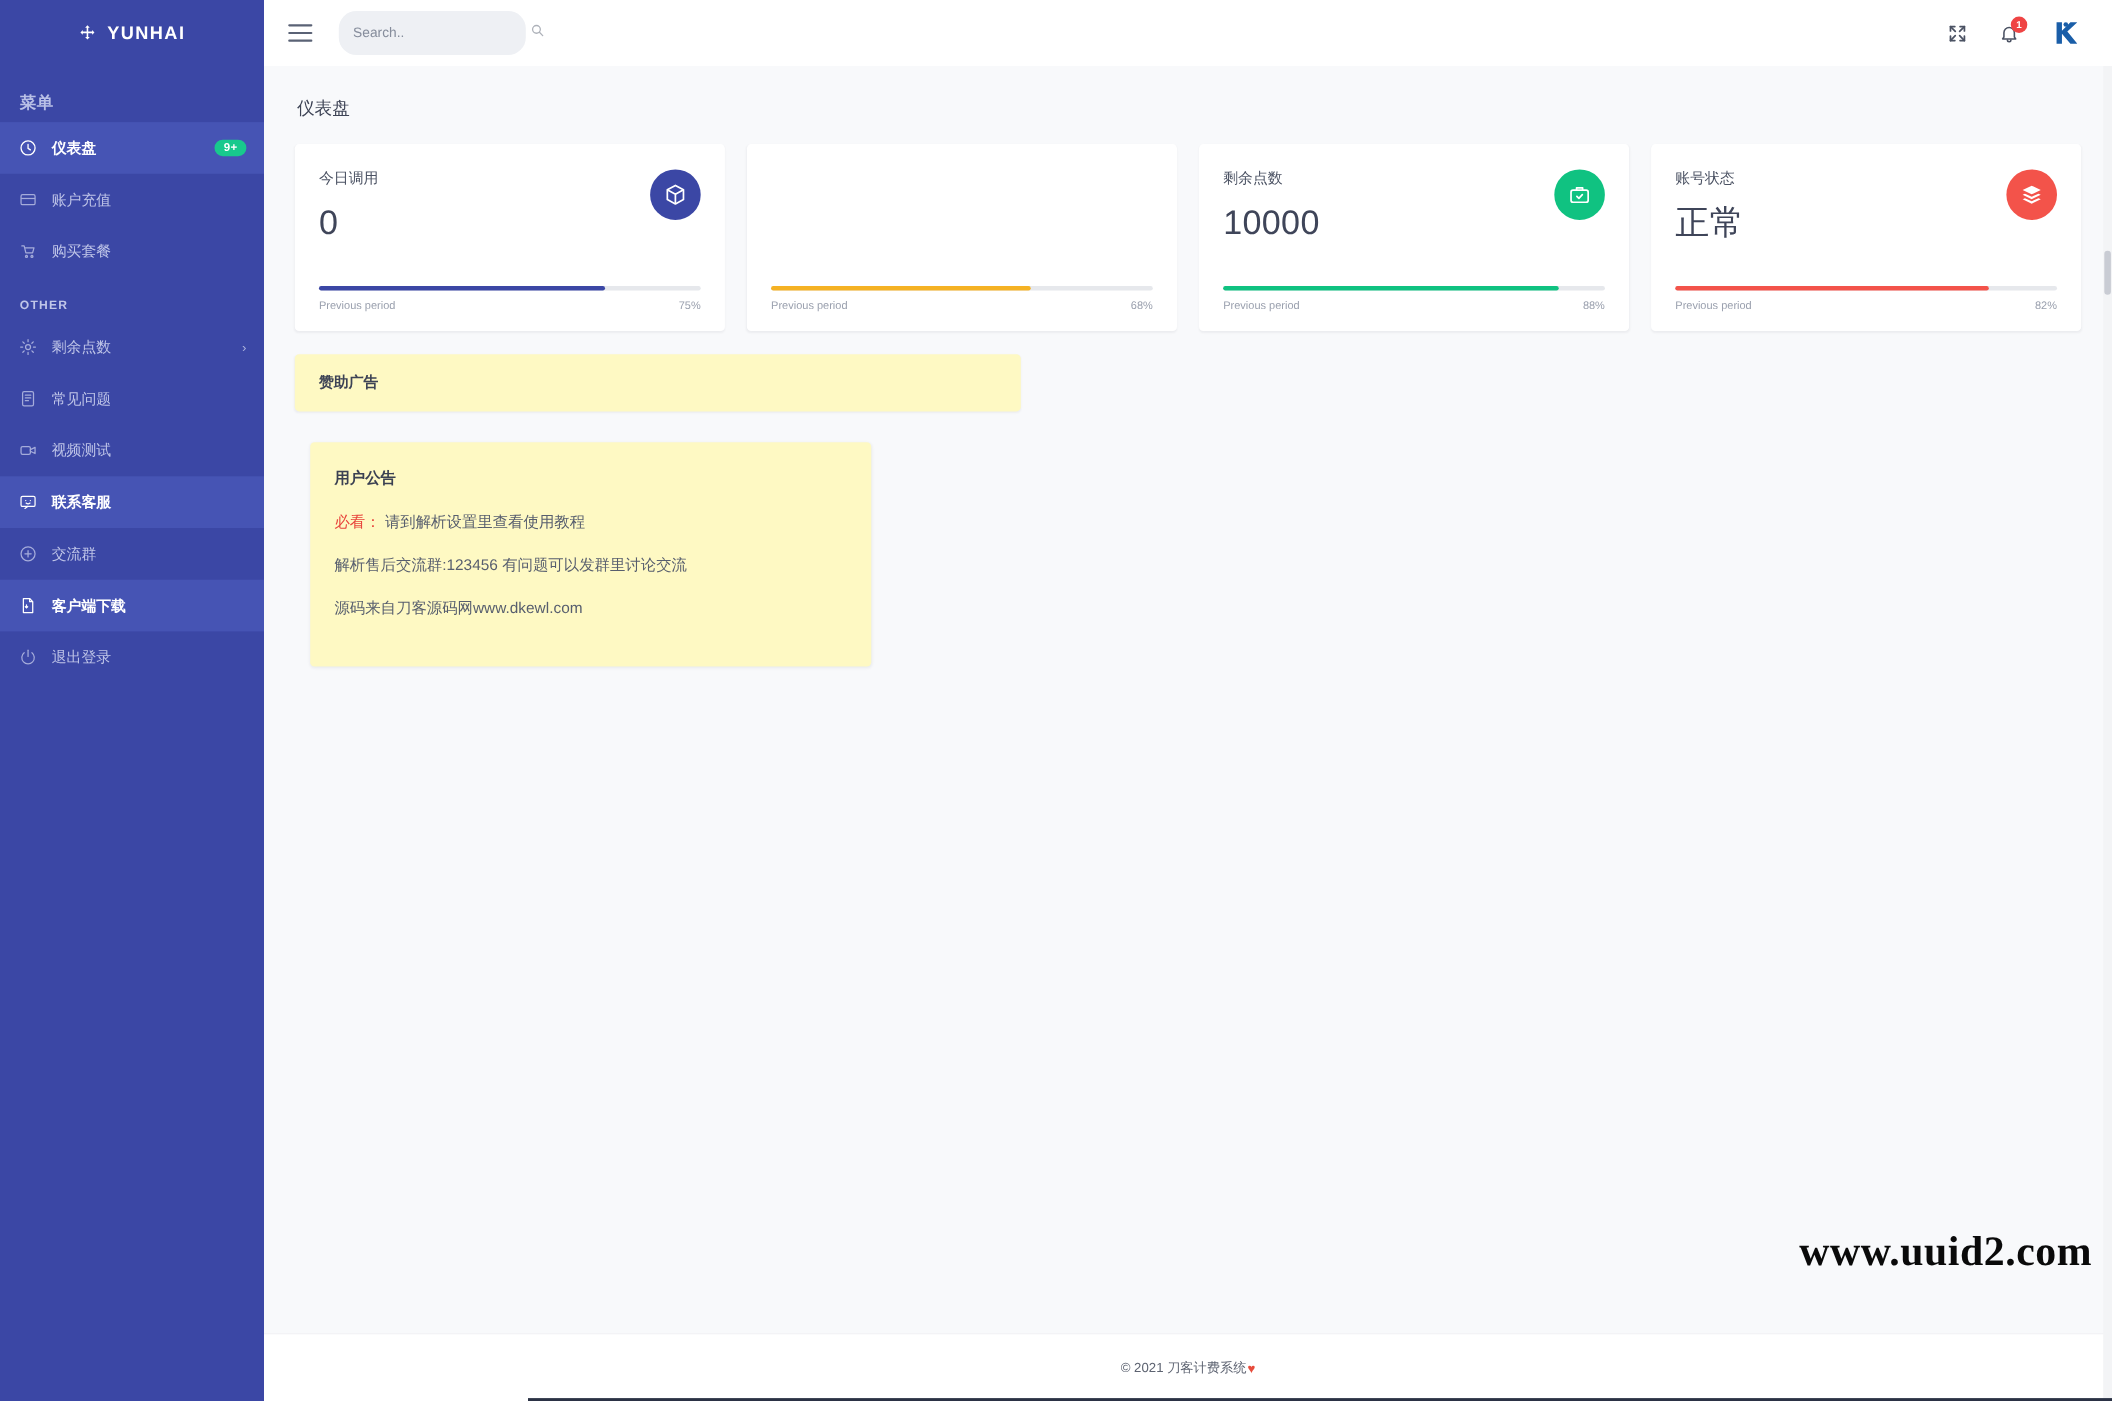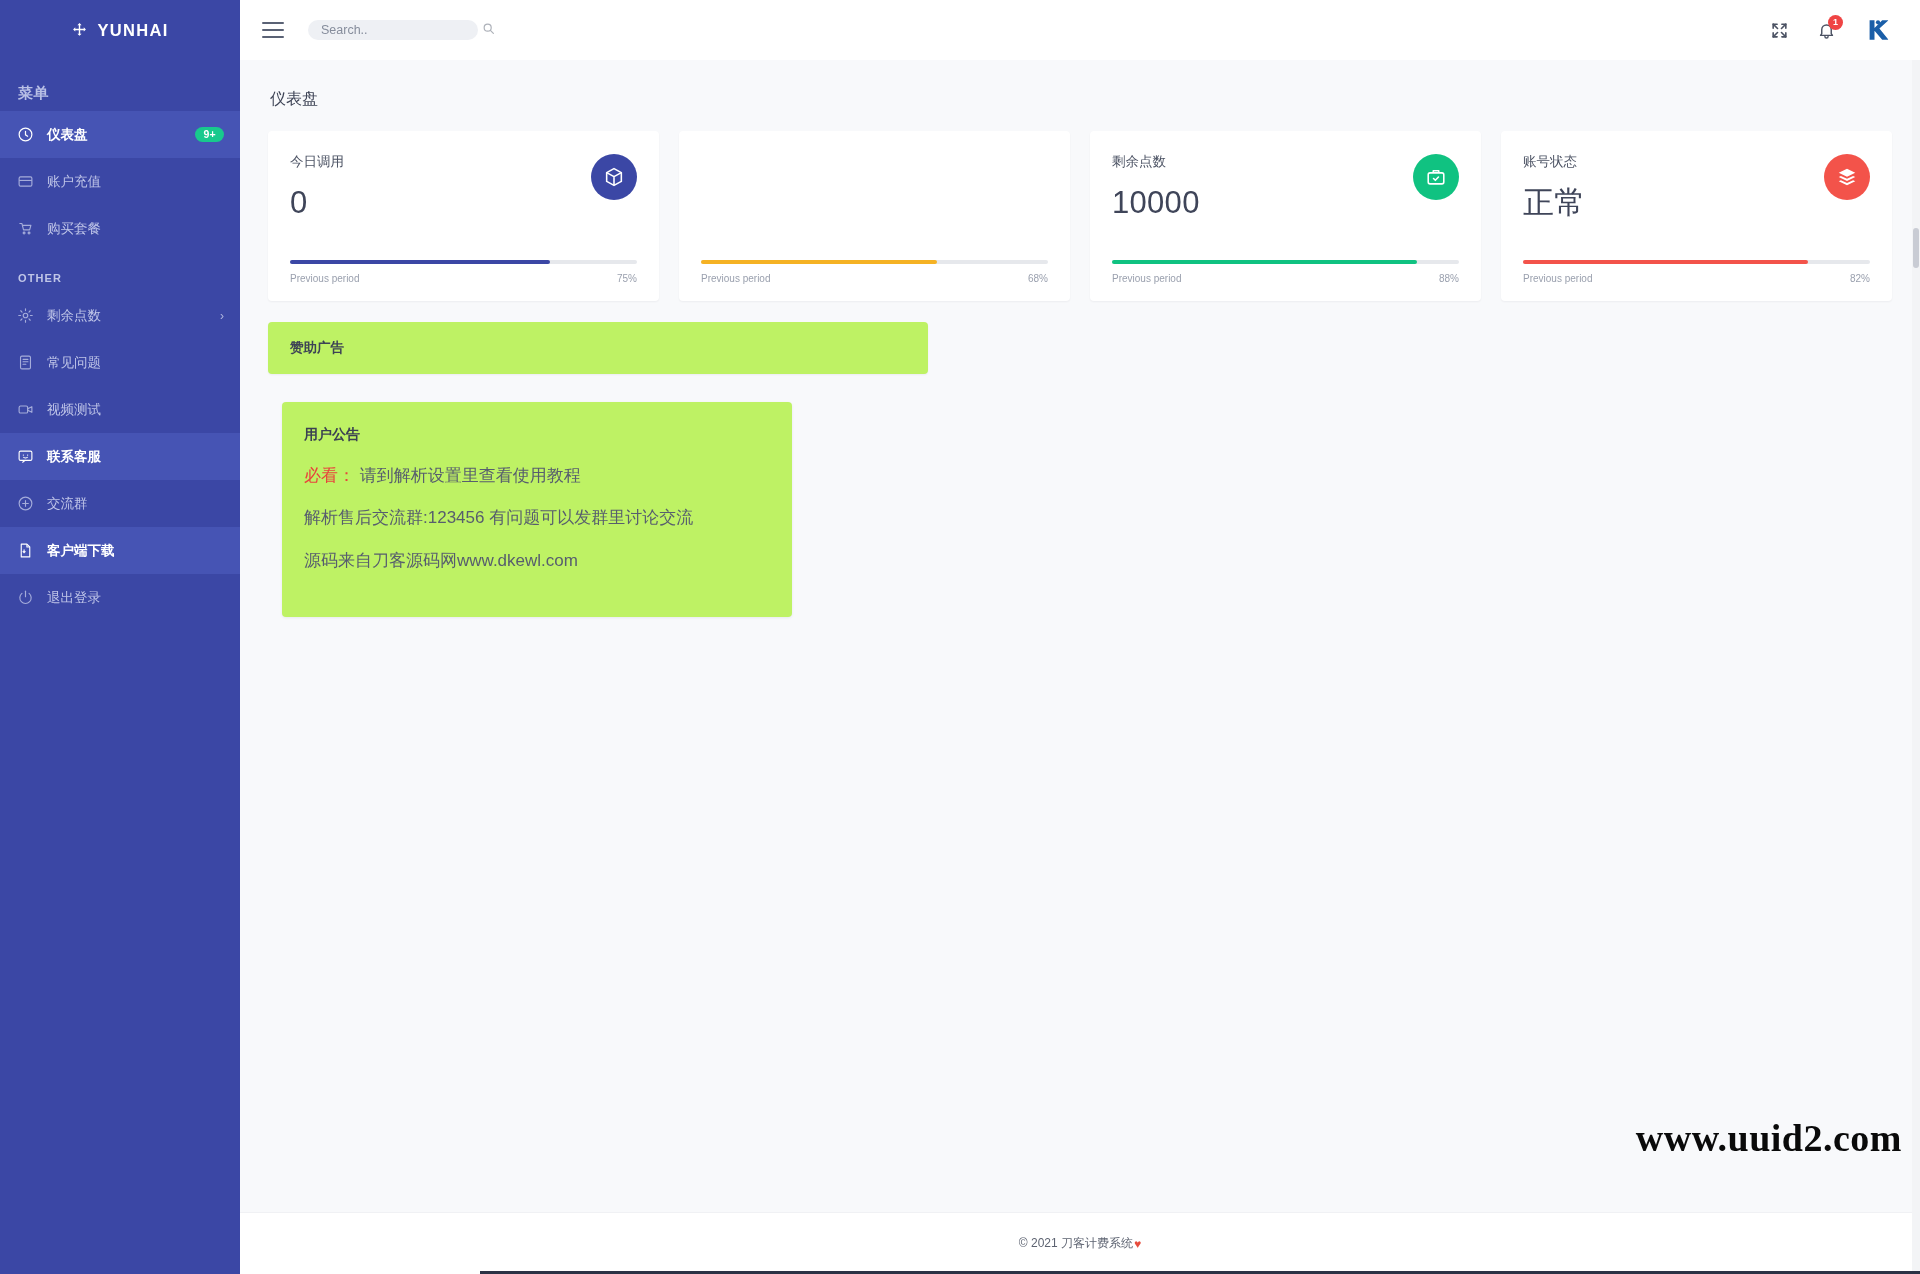--- a/index.html
+++ b/index.html
@@ -52,21 +52,21 @@
     flex: 1 1 auto; height: 1274px; position: relative;
     background: #f8f9fb; display: flex; flex-direction: column;
   }
   .topbar {
     height: 60px; background: #ffffff; display: flex; align-items: center;
     padding: 0 28px 0 22px; flex: 0 0 60px;
   }
   .hamburger { width: 22px; height: 16px; cursor: pointer; display:flex; flex-direction:column; justify-content:space-between; }
   .hamburger span { display:block; height: 2.4px; background: #5a6275; border-radius: 2px; }
   .search-wrap {
-    margin-left: 24px; width: 170px; height: 20px; background: #eef0f4;
+    margin-left: 24px; width: 170px; height: 40px; background: #eef0f4;
     border-radius: 16px; display: flex; align-items: center; padding: 0 13px;
   }
   .search-input {
     border: 0; outline: 0; background: transparent; flex: 1 1 auto;
     font-size: 12.5px; color: #6b7280; font-family: inherit;
   }
   .search-input::placeholder { color: #868d9c; }
   .search-icon { width: 13px; height: 13px; opacity: .55; }
   .top-right { margin-left: auto; display: flex; align-items: center; gap: 28px; }
   .icon-btn { cursor: pointer; position: relative; display: flex; align-items: center; }
@@ -93,31 +93,31 @@
   .stat-circle {
     width: 46px; height: 46px; border-radius: 50%; flex: 0 0 46px;
     display: flex; align-items: center; justify-content: center; margin-top: 1px;
   }
   .stat-circle svg { width: 22px; height: 22px; }
   .bar-track { height: 4px; background: #e6e8ec; border-radius: 3px; margin-top: auto; }
   .bar-fill { height: 4px; border-radius: 3px; }
   .bar-foot { display: flex; justify-content: space-between; font-size: 10px; color: #9aa0ae; margin-top: 9px; }
 
   .panel {
-    background: #bef264; border-radius: 4px; box-shadow: 0 1px 2px rgba(16,24,40,.05);
+    background: #fef9c3; border-radius: 4px; box-shadow: 0 1px 2px rgba(16,24,40,.05);
   }
   .ad-panel { margin-top: 21px; width: 660px; height: 52px; display: flex; align-items: center; padding-left: 22px; }
   .ad-title { font-size: 13.5px; color: #3d4355; font-weight: 700; }
 
   .notice-panel {
     margin-top: 28px; margin-left: 14px; width: 510px; padding: 24px 26px 30px 22px;
     box-shadow: 0 1px 3px rgba(16,24,40,.07);
   }
   .notice-title { font-size: 14px; color: #3b4152; font-weight: 700; margin-bottom: 22px; }
-  .notice-line { font-size: 17px; color: #575e6e; margin-bottom: 22px; line-height: 1.2; }
+  .notice-line { font-size: 14px; color: #575e6e; margin-bottom: 22px; line-height: 1.2; }
   .notice-line:last-child { margin-bottom: 16px; }
   .must-read { color: #e8453c; }
 
   .footer {
     flex: 0 0 62px; background: #ffffff; display: flex; align-items: center;
     justify-content: center; font-size: 12px; color: #5d6371; border-top: 1px solid #f0f1f4;
   }
   .footer .heart { color: #e74c3c; margin-left: 1px; }
 
   .watermark {

